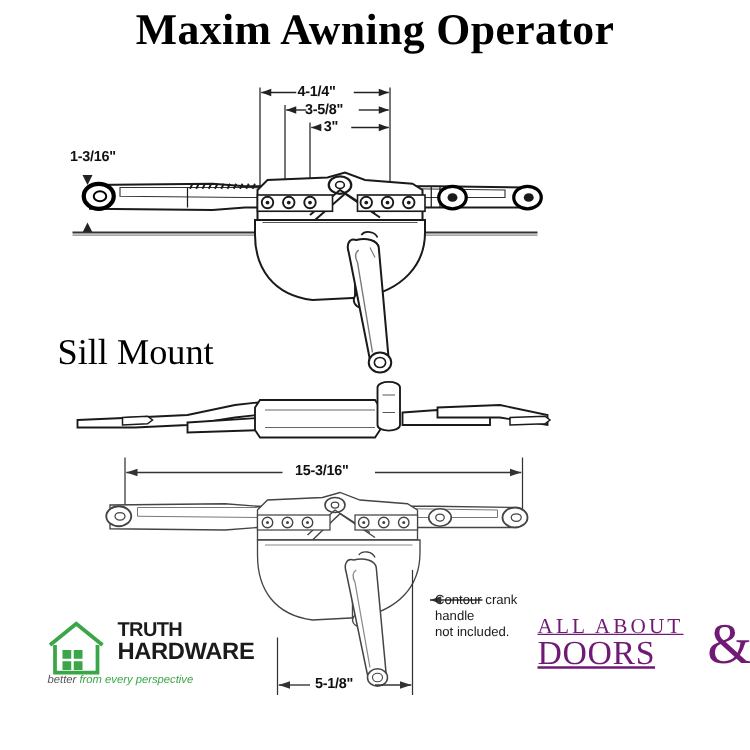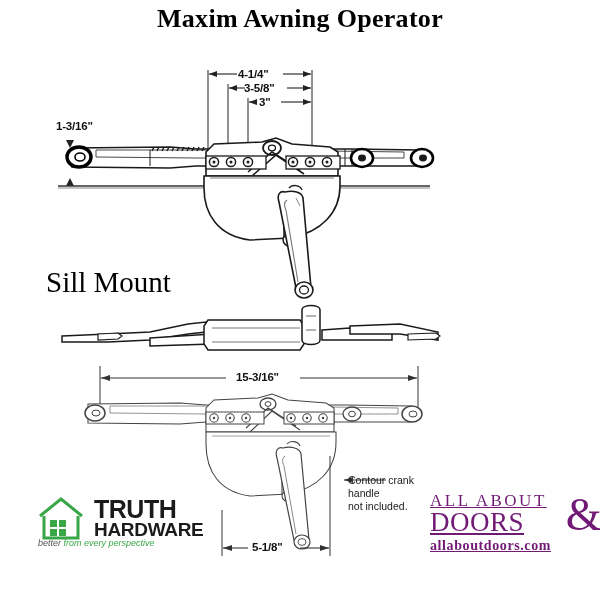--- a/index.html
+++ b/index.html
@@ -18,21 +18,21 @@
   }
   .abs { position: absolute; }
 
   
   #title {
     left: 0; top: 4px;
     width: 600px;
     text-align: center;
     font-family: "Liberation Serif", serif;
     font-weight: bold;
-    font-size: 26px;
+    font-size: 35px;
     letter-spacing: 0.3px;
     color: #000;
   }
   #sill-title {
     left: 46px; top: 266px;
     font-family: "Liberation Serif", serif;
     font-weight: normal;
     font-size: 29px;
     color: #000;
   }
@@ -61,21 +61,21 @@
   
   #truth-logo { left: 36px; top: 492px; width: 190px; height: 64px; }
   #truth-wordmark {
     position: absolute;
     left: 58px; top: 6px;
     line-height: 0.92;
   }
   .tw-line1 {
     font-family: "Liberation Sans", sans-serif;
     font-weight: bold;
-    font-size: 25px;
+    font-size: 16px;
     letter-spacing: -0.5px;
     color: #1b1b1b;
   }
   .tw-line2 {
     font-family: "Liberation Sans", sans-serif;
     font-weight: bold;
     font-size: 19px;
     letter-spacing: -0.3px;
     color: #1b1b1b;
   }
@@ -399,16 +399,15 @@
     <div id="truth-wordmark">
       <div class="tw-line1">TRUTH</div>
       <div class="tw-line2">HARDWARE</div>
     </div>
     <div id="truth-tagline"><span class="tag-dark">better</span><span class="tag-green"> from every perspective</span></div>
   </div>
 
   <div class="abs" id="aadw">
     <div class="l1">ALL ABOUT</div>
     <div class="l2"><span>DOORS</span><span class="amp">&amp;</span></div>
-    <div class="l4">allaboutdoors.com</div>
   </div>
 
 </div>
 
 </body></html>

